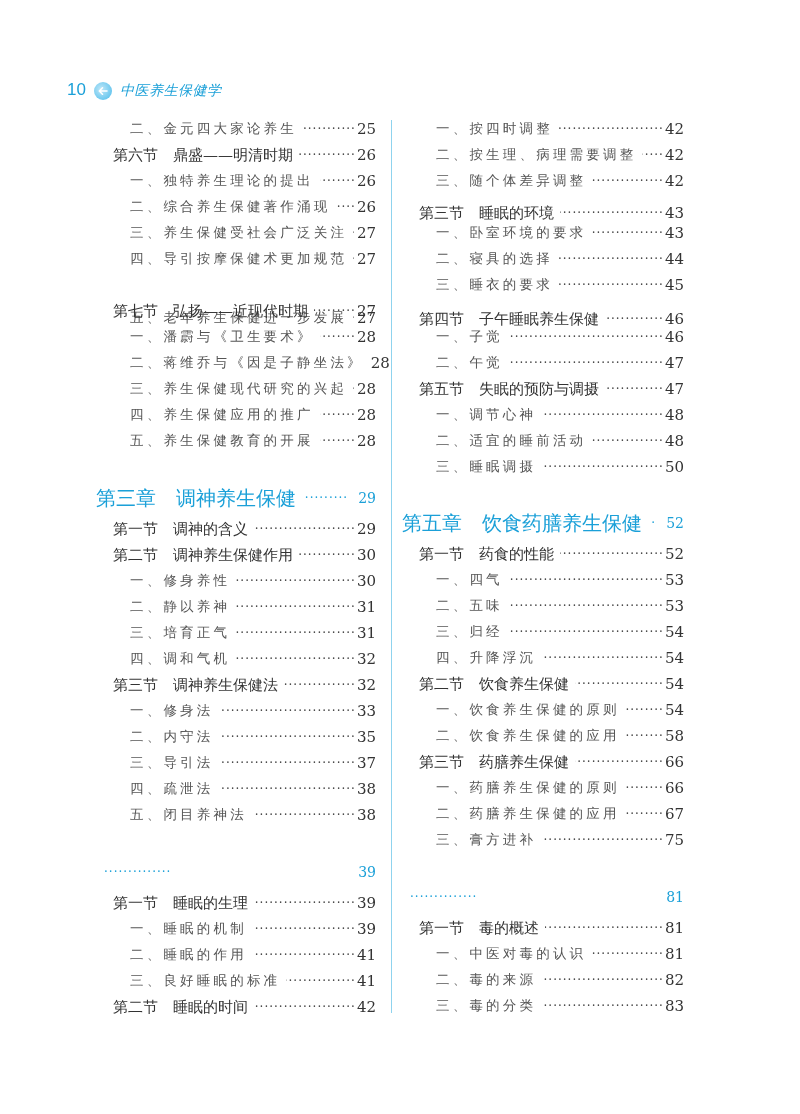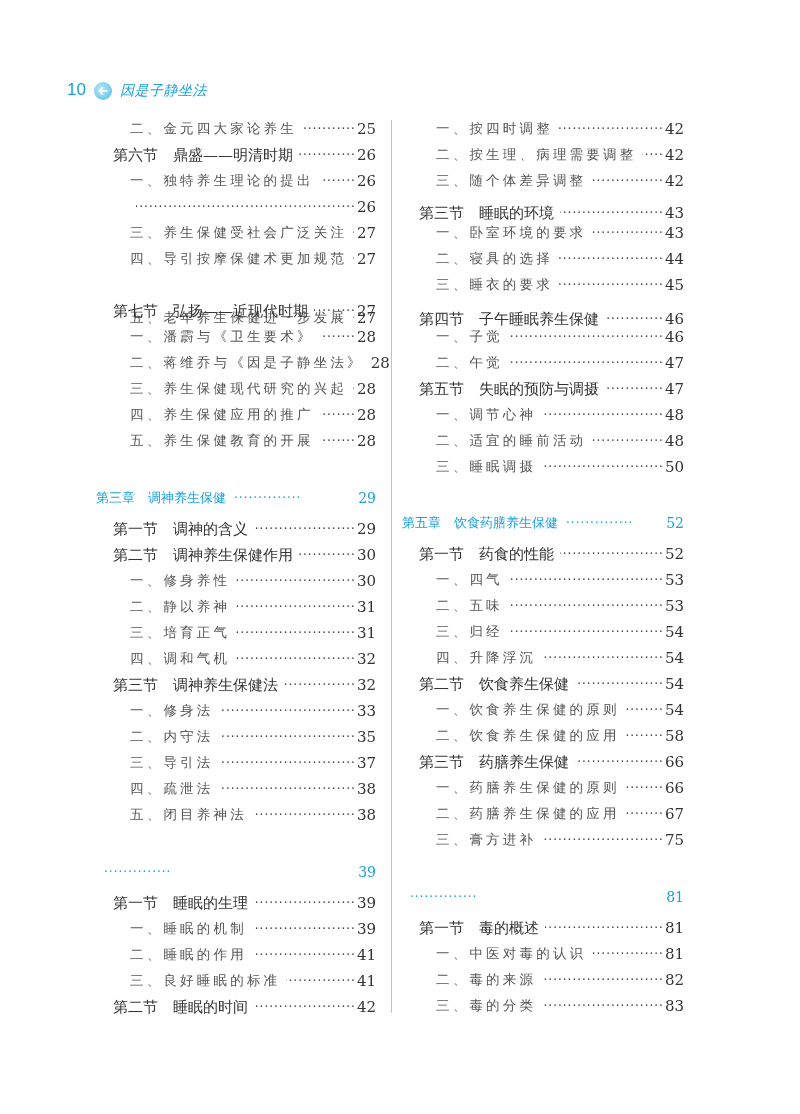--- a/index.html
+++ b/index.html
@@ -18,36 +18,36 @@
 
   .row { position:absolute; left:0; right:0; height:26px; display:flex; align-items:center; white-space:nowrap; }
   .row .title { flex:0 0 auto; }
   .row .dots { flex:1 1 auto; overflow:hidden; color:#444; font-size:12px; letter-spacing:1px; margin:0 1px 0 6px; text-align:right; direction:rtl; }
   .row .page { flex:0 0 auto; font-size:15px; color:#333; }
 
   .lvl-item { padding-left:34px; }
   .lvl-item .title { font-size:13.5px; letter-spacing:3.2px; color:#555; }
   .lvl-section { padding-left:17px; }
   .lvl-section .title { font-size:15px; color:#333; }
-  .lvl-chapter .title { font-size:13px; color:#1ba0d8; font-family:"DejaVu Sans","Liberation Sans",sans-serif; }
+  .lvl-chapter .title { font-size:20px; color:#1ba0d8; font-family:"DejaVu Sans","Liberation Sans",sans-serif; }
   .lvl-chapter .dots { color:#1ba0d8; margin-left:8px; margin-right:10px; flex:0 1 auto; width:auto; }
   .lvl-chapter .page { color:#1ba0d8; font-size:14px; }
   .lvl-chapter .spacer { flex:1 1 auto; }
 </style>
 </head>
 <body>
 
 <div class="header">
   <span class="page-num">10</span>
   <span class="back-icon">
     <svg viewBox="0 0 12 12">
         <path d="M10 6H2.5M5.5 2.8L2.3 6l3.2 3.2" stroke="#ffffff" stroke-width="1.6" fill="none" stroke-linecap="round" stroke-linejoin="round"></path>
       </svg>
   </span>
-  <span class="book-title">因是子静坐法</span>
+  <span class="book-title">中医养生保健学</span>
 </div>
 
 <div class="divider"></div>
 
 <div class="col col-left" id="col-left">
     <div class="row lvl-item" style="top: 0px;">
       <span class="title">二、金元四大家论养生</span>
       <span class="dots">····························································</span>
       <span class="page">25</span>
     </div>
@@ -55,20 +55,21 @@
       <span class="title">第六节　鼎盛——明清时期</span>
       <span class="dots">····························································</span>
       <span class="page">26</span>
     </div>
     <div class="row lvl-item" style="top: 52px;">
       <span class="title">一、独特养生理论的提出</span>
       <span class="dots">····························································</span>
       <span class="page">26</span>
     </div>
     <div class="row lvl-item" style="top: 78px;">
+      <span class="title">二、综合养生保健著作涌现</span>
       <span class="dots">····························································</span>
       <span class="page">26</span>
     </div>
     <div class="row lvl-item" style="top: 104px;">
       <span class="title">三、养生保健受社会广泛关注</span>
       <span class="dots">····························································</span>
       <span class="page">27</span>
     </div>
     <div class="row lvl-item" style="top: 130px;">
       <span class="title">四、导引按摩保健术更加规范</span>

